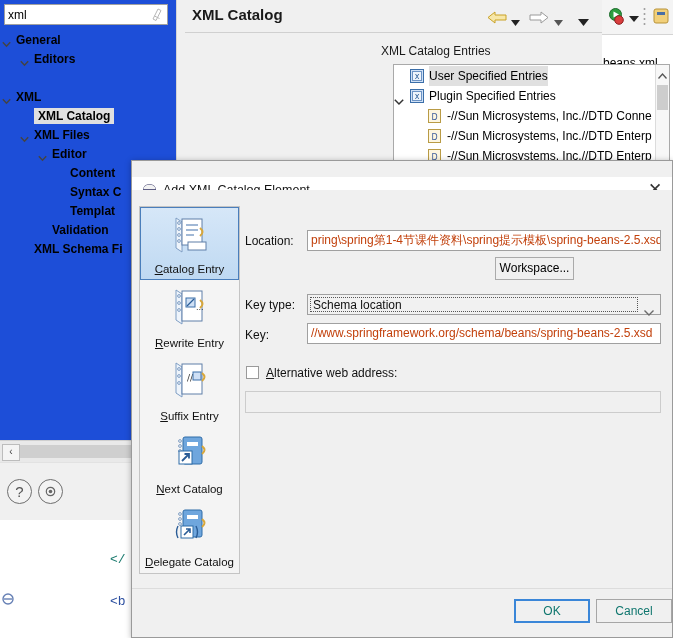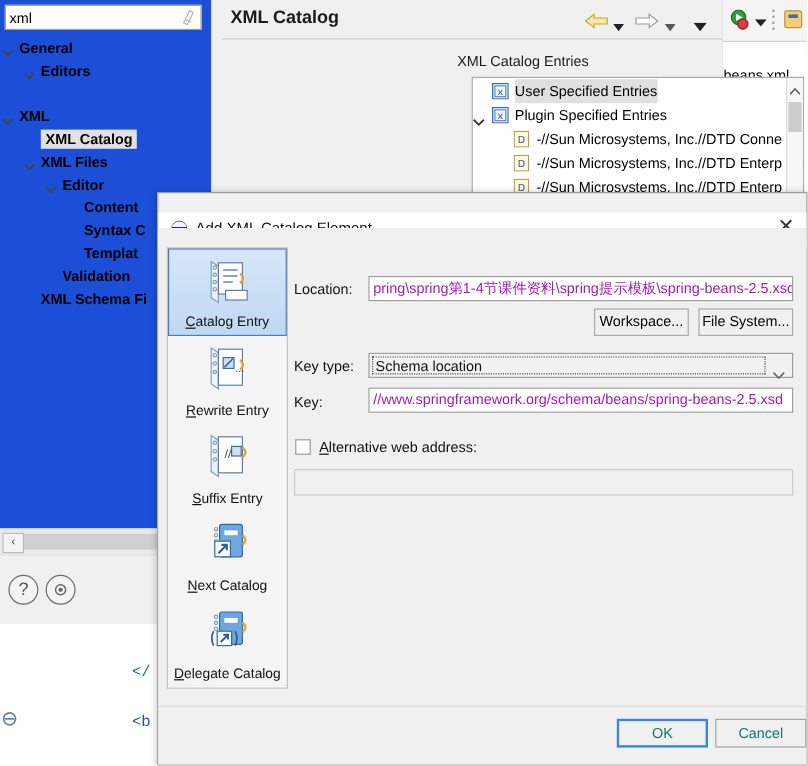--- a/index.html
+++ b/index.html
@@ -104,21 +104,21 @@
   .icon-item{position:absolute;left:0;width:99px;height:73px;box-sizing:border-box;}
   .icon-item.sel{background:linear-gradient(#d6e7f8,#bfd9f2);border:1px solid #4a7ebb;}
   .icon-item .glyph{position:absolute;left:50%;top:6px;transform:translateX(-50%);width:40px;height:42px;}
   .icon-item .cap{position:absolute;left:0;right:0;bottom:4px;text-align:center;font-size:11.5px;color:#111;white-space:nowrap;}
   .cap u{text-decoration:underline;}
 
   .form{position:absolute;left:113px;top:16px;right:8px;bottom:58px;}
   .f-label{position:absolute;font-size:12px;color:#111;}
   .f-input{
     position:absolute;background:#ffffff;border:1px solid #a0a0a0;box-sizing:border-box;
-    font-family:"Liberation Sans",sans-serif;font-size:12px;color:#a21caf;padding:0 3px;line-height:19px;
+    font-family:"Liberation Sans",sans-serif;font-size:12px;color:#c2410c;padding:0 3px;line-height:19px;
     white-space:nowrap;overflow:hidden;
   }
   .f-btn{
     position:absolute;height:23px;background:#f0f0f0;border:1px solid #aaaaaa;box-sizing:border-box;
     font-size:12px;text-align:center;line-height:21px;color:#000;
   }
   .f-combo{
     position:absolute;background:#f1f1f1;border:1px solid #a0a0a0;box-sizing:border-box;
     font-size:12px;color:#111;line-height:19px;padding:0 3px;
   }
@@ -423,21 +423,20 @@
             <span class="cap"><u>D</u>elegate Catalog</span>
           </div>
         </div>
     </div>
 
     <div class="form">
       <span class="f-label" style="left:0px;top:28px;">Location:</span>
       <div class="f-input" style="left:62px;top:24px;width:354px;height:21px;">pring\spring第1-4节课件资料\spring提示模板\spring-beans-2.5.xsd</div>
 
       <div class="f-btn" style="left:250px;top:51px;width:79px;"><span>Workspace...</span></div>
-      <div class="f-btn" style="left:337px;top:51px;width:79px;"><span>File System...</span></div>
 
       <span class="f-label" style="left:0px;top:92px;">Key type:</span>
       <div class="f-combo" style="left:62px;top:88px;width:354px;height:21px;">
         <span class="inner">Schema location</span>
         <span class="carr">
           <svg width="10" height="6">
               <polyline points="0.5,0.5 5,5 9.5,0.5" fill="none" stroke="#6a6a6a" stroke-width="1.4"></polyline>
             </svg>
         </span>
       </div>

